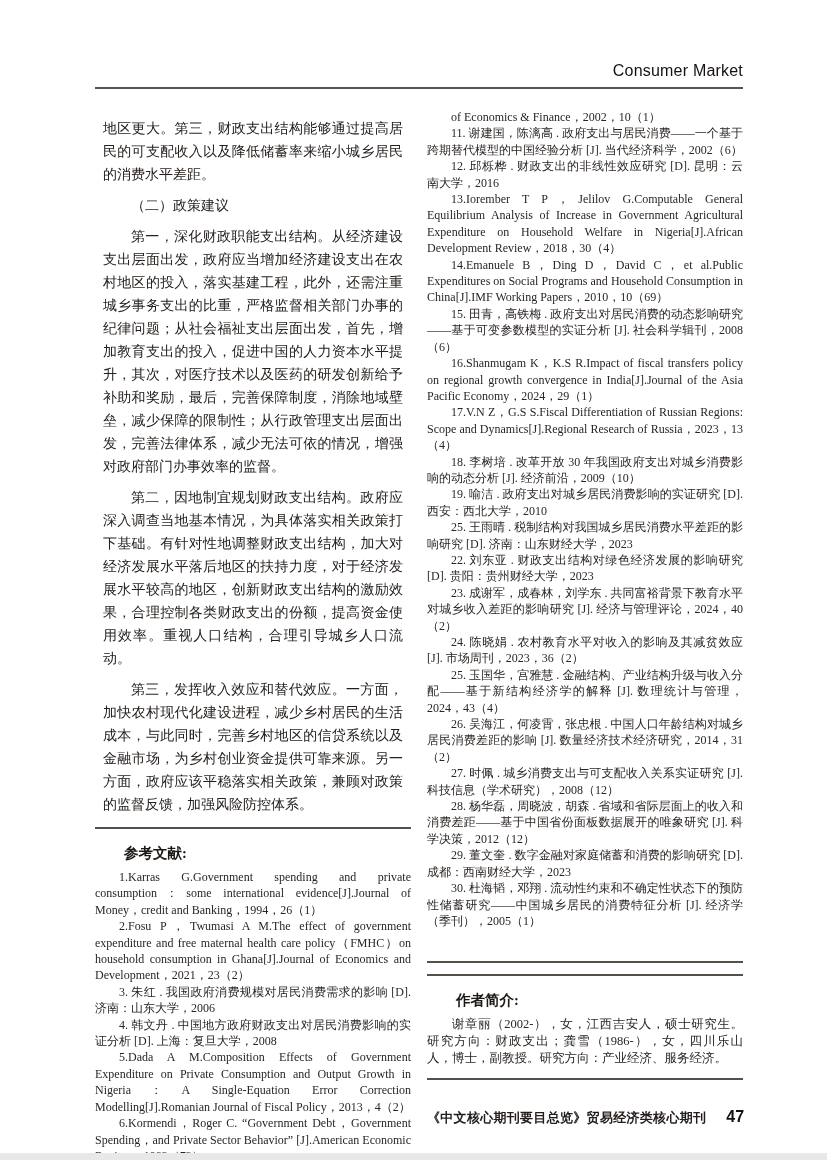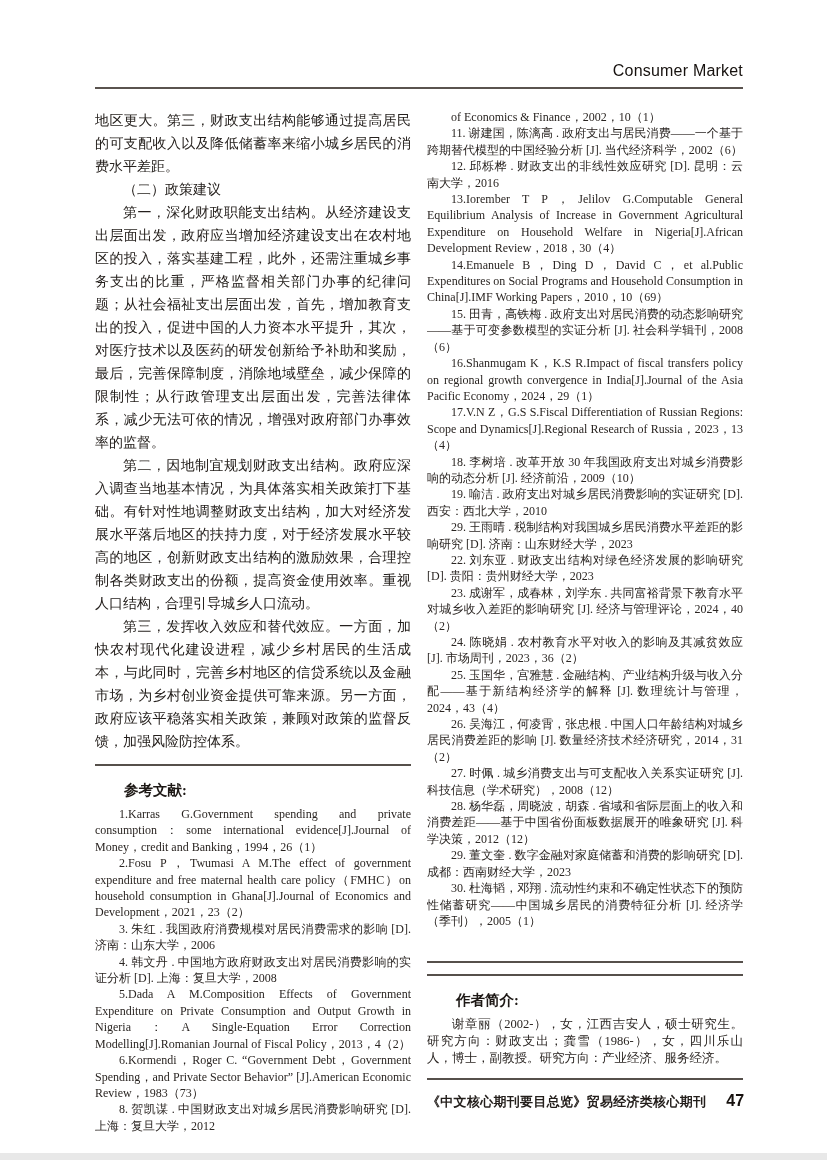--- a/index.html
+++ b/index.html
@@ -21,21 +21,21 @@
     font-family:"Liberation Sans","DejaVu Sans",sans-serif;
     font-size:16px;line-height:22px;
     color:#16110e;letter-spacing:0.2px;
   }
   .header-rule{margin-top:5px;border-top:2px solid #5a534f;}
   
   .columns{display:flex;gap:16px;margin-top:20px;}
   .col{flex:1 1 0;min-width:0;}
   
   .body-p{
-    margin:0;
+    margin:8px;
     font-size:14px;line-height:23px;
     text-align:justify;
     text-indent:2em;
     color:#25201d;
   }
   .no-indent{text-indent:0;}
   
   .section-rule{border-top:2px solid #56504b;margin-top:11px;}
   .refs-heading,.author-heading{
     margin:14px 0 6px 0;
@@ -57,21 +57,21 @@
   .double-rule-1{border-top:2px solid #56504b;margin-top:12px;}
   .double-rule-2{border-top:2px solid #56504b;margin-top:11px;}
   .bio{
     margin:4px 0 0 0;
     font-size:12.5px;line-height:16.8px;
     text-align:justify;text-indent:2em;
     color:#2a2522;
   }
   .bottom-rule{border-top:2px solid #56504b;margin-top:12px;}
   .footer-line{
-    margin-top:12px;
+    margin-top:28px;
     text-align:center;
     white-space:nowrap;
   }
   .journal-note{
     font-size:13px;font-weight:bold;color:#231e1b;
     letter-spacing:0.3px;
   }
   .page-number{
     font-family:"Liberation Sans","DejaVu Sans",sans-serif;
     font-size:16px;font-weight:bold;color:#16110e;
@@ -117,21 +117,21 @@
         <p class="ref no-indent">of Economics &amp; Finance，2002，10（1）</p>
         <p class="ref">11. 谢建国，陈漓高 . 政府支出与居民消费——一个基于跨期替代模型的中国经验分析 [J]. 当代经济科学，2002（6）</p>
         <p class="ref">12. 邱栎桦 . 财政支出的非线性效应研究 [D]. 昆明：云南大学，2016</p>
         <p class="ref">13.Iorember T P，Jelilov G.Computable General Equilibrium Analysis of Increase in Government Agricultural Expenditure on Household Welfare in Nigeria[J].African Development Review，2018，30（4）</p>
         <p class="ref">14.Emanuele B，Ding D，David C，et al.Public Expenditures on Social Programs and Household Consumption in China[J].IMF Working Papers，2010，10（69）</p>
         <p class="ref">15. 田青，高铁梅 . 政府支出对居民消费的动态影响研究——基于可变参数模型的实证分析 [J]. 社会科学辑刊，2008（6）</p>
         <p class="ref">16.Shanmugam K，K.S R.Impact of fiscal transfers policy on regional growth convergence in India[J].Journal of the Asia Pacific Economy，2024，29（1）</p>
         <p class="ref">17.V.N Z，G.S S.Fiscal Differentiation of Russian Regions: Scope and Dynamics[J].Regional Research of Russia，2023，13（4）</p>
         <p class="ref">18. 李树培 . 改革开放 30 年我国政府支出对城乡消费影响的动态分析 [J]. 经济前沿，2009（10）</p>
         <p class="ref">19. 喻洁 . 政府支出对城乡居民消费影响的实证研究 [D]. 西安：西北大学，2010</p>
-        <p class="ref">29. 王雨晴 . 税制结构对我国城乡居民消费水平差距的影响研究 [D]. 济南：山东财经大学，2023</p>
+        <p class="ref">25. 王雨晴 . 税制结构对我国城乡居民消费水平差距的影响研究 [D]. 济南：山东财经大学，2023</p>
         <p class="ref">22. 刘东亚 . 财政支出结构对绿色经济发展的影响研究 [D]. 贵阳：贵州财经大学，2023</p>
         <p class="ref">23. 成谢军，成春林，刘学东 . 共同富裕背景下教育水平对城乡收入差距的影响研究 [J]. 经济与管理评论，2024，40（2）</p>
         <p class="ref">24. 陈晓娟 . 农村教育水平对收入的影响及其减贫效应 [J]. 市场周刊，2023，36（2）</p>
         <p class="ref">25. 玉国华，宫雅慧 . 金融结构、产业结构升级与收入分配——基于新结构经济学的解释 [J]. 数理统计与管理，2024，43（4）</p>
         <p class="ref">26. 吴海江，何凌霄，张忠根 . 中国人口年龄结构对城乡居民消费差距的影响 [J]. 数量经济技术经济研究，2014，31（2）</p>
         <p class="ref">27. 时佩 . 城乡消费支出与可支配收入关系实证研究 [J]. 科技信息（学术研究），2008（12）</p>
         <p class="ref">28. 杨华磊，周晓波，胡森 . 省域和省际层面上的收入和消费差距——基于中国省份面板数据展开的唯象研究 [J]. 科学决策，2012（12）</p>
         <p class="ref">29. 董文奎 . 数字金融对家庭储蓄和消费的影响研究 [D]. 成都：西南财经大学，2023</p>
         <p class="ref">30. 杜海韬，邓翔 . 流动性约束和不确定性状态下的预防性储蓄研究——中国城乡居民的消费特征分析 [J]. 经济学（季刊），2005（1）</p>
 

